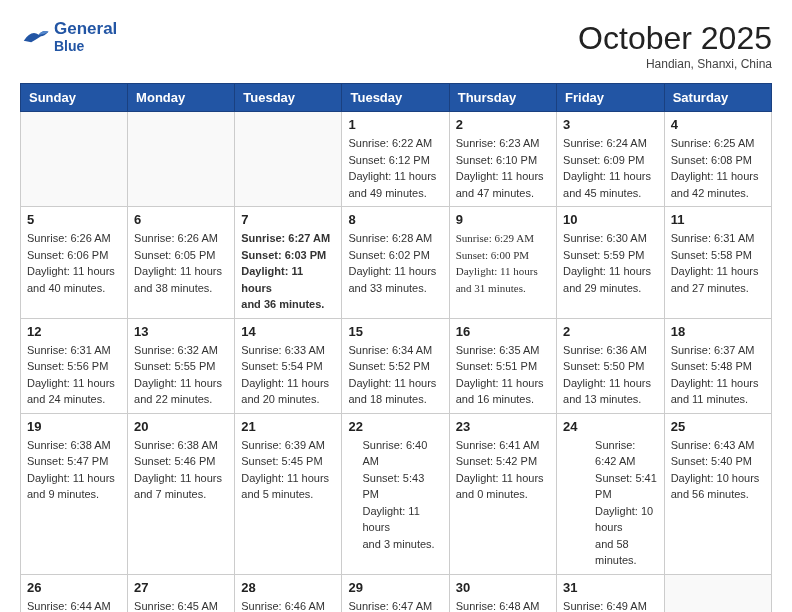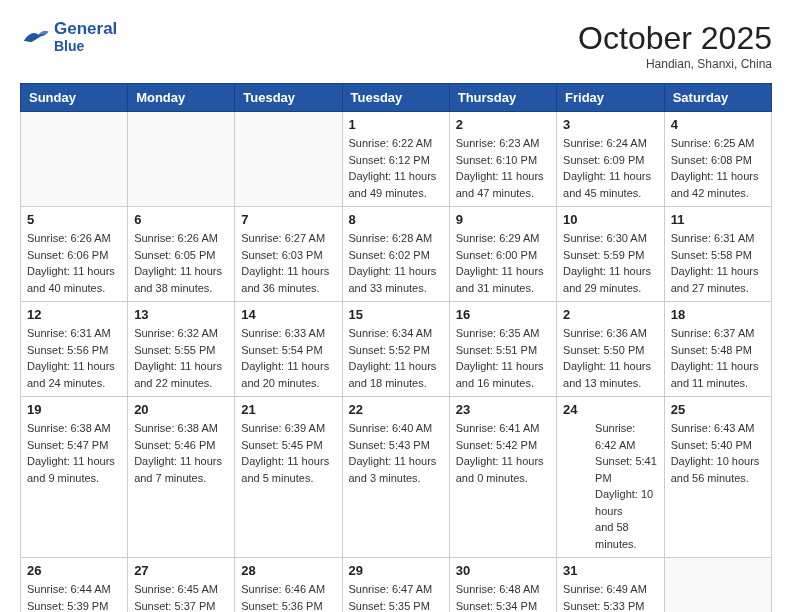--- a/index.html
+++ b/index.html
@@ -161,35 +161,35 @@
         </td>
         <td>
           <div class="day-num">6</div>
           <div class="day-info" style="white-space: pre-line;">Sunrise: 6:26 AM
 Sunset: 6:05 PM
 Daylight: 11 hours
 and 38 minutes.</div>
         </td>
         <td>
           <div class="day-num">7</div>
-          <div class="day-info" style="white-space: pre-line;">Sunrise: 6:27 AM
+          <div class="day-info" style="white-space: pre-line; font-weight: bold;">Sunrise: 6:27 AM
 Sunset: 6:03 PM
 Daylight: 11 hours
 and 36 minutes.</div>
         </td>
         <td>
           <div class="day-num">8</div>
           <div class="day-info" style="white-space: pre-line;">Sunrise: 6:28 AM
 Sunset: 6:02 PM
 Daylight: 11 hours
 and 33 minutes.</div>
         </td>
         <td>
           <div class="day-num">9</div>
-          <div class="day-info" style="white-space: pre-line;">Sunrise: 6:29 AM
+          <div class="day-info" style="white-space: pre-line; font-family: Liberation Serif, serif;">Sunrise: 6:29 AM
 Sunset: 6:00 PM
 Daylight: 11 hours
 and 31 minutes.</div>
         </td>
         <td>
           <div class="day-num">10</div>
           <div class="day-info" style="white-space: pre-line;">Sunrise: 6:30 AM
 Sunset: 5:59 PM
 Daylight: 11 hours
 and 29 minutes.</div>
@@ -270,21 +270,21 @@
         </td>
         <td>
           <div class="day-num">21</div>
           <div class="day-info" style="white-space: pre-line;">Sunrise: 6:39 AM
 Sunset: 5:45 PM
 Daylight: 11 hours
 and 5 minutes.</div>
         </td>
         <td>
           <div class="day-num">22</div>
-          <div class="day-info" style="white-space: pre-line;">Sunrise: 6:40 AM
+          <div class="day-info" style="white-space: pre-line; margin-left: 14px;">Sunrise: 6:40 AM
 Sunset: 5:43 PM
 Daylight: 11 hours
 and 3 minutes.</div>
         </td>
         <td>
           <div class="day-num">23</div>
           <div class="day-info" style="white-space: pre-line;">Sunrise: 6:41 AM
 Sunset: 5:42 PM
 Daylight: 11 hours
 and 0 minutes.</div>

